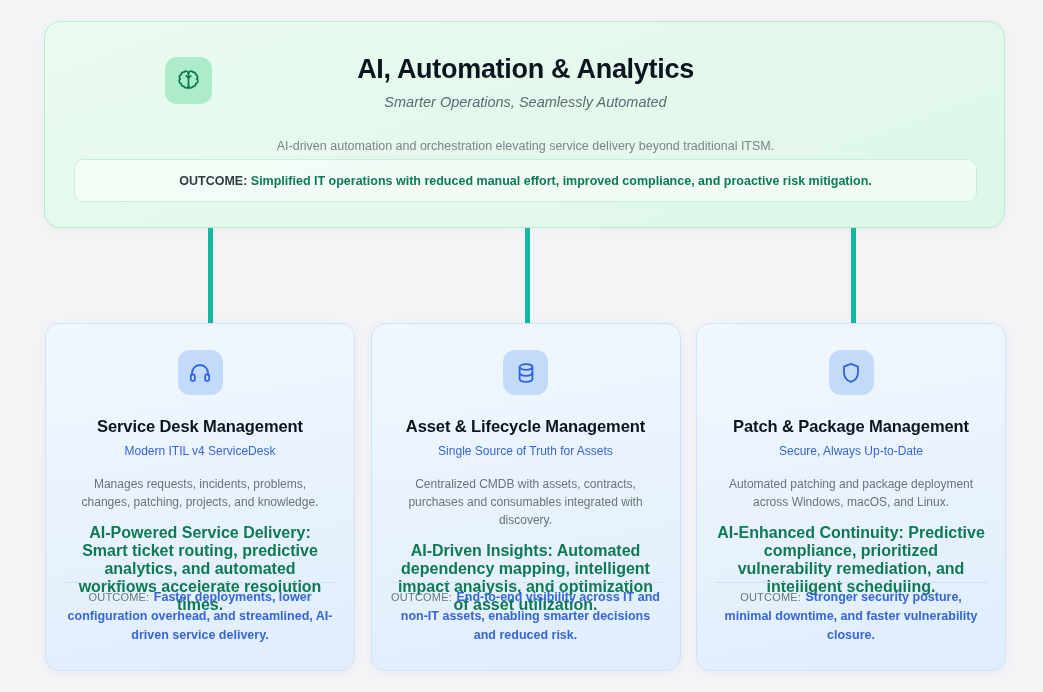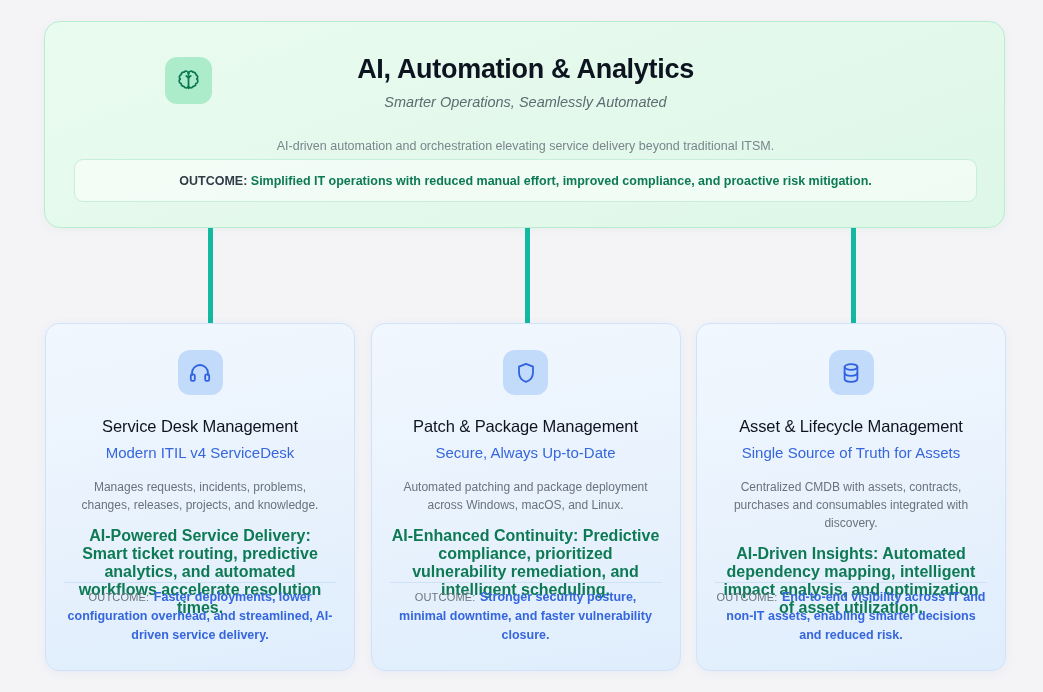--- a/index.html
+++ b/index.html
@@ -151,29 +151,29 @@
     background: #c3dbfb;
     display: flex;
     align-items: center;
     justify-content: center;
     margin-bottom: 22px;
   }
   .card-icon svg { display: block; }
 
   .card-title {
     font-size: 16.5px;
-    font-weight: normal;
+    font-weight: bold;
     color: #0d1420;
     text-align: center;
     letter-spacing: -0.1px;
     margin-bottom: 8px;
   }
 
   .card-subtitle {
-    font-size: 15px;
+    font-size: 12px;
     color: #3566dd;
     text-align: center;
     margin-bottom: 17px;
   }
 
   .card-desc {
     font-size: 12px;
     line-height: 18px;
     color: #69737c;
     text-align: center;
@@ -247,56 +247,56 @@
     <div class="card">
       <div class="card-icon">
         <svg width="24" height="24" viewBox="0 0 24 24" fill="none" stroke="#2f62e0" stroke-width="1.8" stroke-linecap="round" stroke-linejoin="round">
           <path d="M4 14v-2a8 8 0 0 1 16 0v2"></path>
           <rect x="2.8" y="13.4" width="4" height="6.4" rx="1.4"></rect>
           <rect x="17.2" y="13.4" width="4" height="6.4" rx="1.4"></rect>
         </svg>
       </div>
       <div class="card-title">Service Desk Management</div>
       <div class="card-subtitle">Modern ITIL v4 ServiceDesk</div>
-      <div class="card-desc">Manages requests, incidents, problems, changes, releases, projects, and knowledge.</div>
+      <div class="card-desc">Manages requests, incidents, problems, changes, patching, projects, and knowledge.</div>
       <div class="card-ai">AI-Powered Service Delivery: Smart ticket routing, predictive analytics, and automated workflows accelerate resolution times.</div>
       <div class="card-footer">
         <span class="label">OUTCOME:</span>
         <span class="value">Faster deployments, lower configuration overhead, and streamlined, AI-driven service delivery.</span>
+      </div>
+    </div>
+
+    <div class="card">
+      <div class="card-icon">
+        <svg width="24" height="24" viewBox="0 0 24 24" fill="none" stroke="#2f62e0" stroke-width="1.8" stroke-linecap="round" stroke-linejoin="round">
+          <ellipse cx="12" cy="6" rx="6.4" ry="2.8"></ellipse>
+          <path d="M5.6 6v12c0 1.55 2.87 2.8 6.4 2.8s6.4-1.25 6.4-2.8V6"></path>
+          <path d="M5.6 12c0 1.55 2.87 2.8 6.4 2.8s6.4-1.25 6.4-2.8"></path>
+        </svg>
+      </div>
+      <div class="card-title">Asset &amp; Lifecycle Management</div>
+      <div class="card-subtitle">Single Source of Truth for Assets</div>
+      <div class="card-desc">Centralized CMDB with assets, contracts, purchases and consumables integrated with discovery.</div>
+      <div class="card-ai">AI-Driven Insights: Automated dependency mapping, intelligent impact analysis, and optimization of asset utilization.</div>
+      <div class="card-footer">
+        <span class="label">OUTCOME:</span>
+        <span class="value">End-to-end visibility across IT and non-IT assets, enabling smarter decisions and reduced risk.</span>
       </div>
     </div>
 
     <div class="card">
       <div class="card-icon">
         <svg width="24" height="24" viewBox="0 0 24 24" fill="none" stroke="#2f62e0" stroke-width="1.8" stroke-linecap="round" stroke-linejoin="round">
           <path d="M12 2.8 5 5.6v5.6c0 4.4 2.9 8.2 7 9.6 4.1-1.4 7-5.2 7-9.6V5.6Z"></path>
         </svg>
       </div>
       <div class="card-title">Patch &amp; Package Management</div>
       <div class="card-subtitle">Secure, Always Up-to-Date</div>
       <div class="card-desc">Automated patching and package deployment across Windows, macOS, and Linux.</div>
       <div class="card-ai">AI-Enhanced Continuity: Predictive compliance, prioritized vulnerability remediation, and intelligent scheduling.</div>
       <div class="card-footer">
         <span class="label">OUTCOME:</span>
         <span class="value">Stronger security posture, minimal downtime, and faster vulnerability closure.</span>
       </div>
     </div>
 
-    <div class="card">
-      <div class="card-icon">
-        <svg width="24" height="24" viewBox="0 0 24 24" fill="none" stroke="#2f62e0" stroke-width="1.8" stroke-linecap="round" stroke-linejoin="round">
-          <ellipse cx="12" cy="6" rx="6.4" ry="2.8"></ellipse>
-          <path d="M5.6 6v12c0 1.55 2.87 2.8 6.4 2.8s6.4-1.25 6.4-2.8V6"></path>
-          <path d="M5.6 12c0 1.55 2.87 2.8 6.4 2.8s6.4-1.25 6.4-2.8"></path>
-        </svg>
-      </div>
-      <div class="card-title">Asset &amp; Lifecycle Management</div>
-      <div class="card-subtitle">Single Source of Truth for Assets</div>
-      <div class="card-desc">Centralized CMDB with assets, contracts, purchases and consumables integrated with discovery.</div>
-      <div class="card-ai">AI-Driven Insights: Automated dependency mapping, intelligent impact analysis, and optimization of asset utilization.</div>
-      <div class="card-footer">
-        <span class="label">OUTCOME:</span>
-        <span class="value">End-to-end visibility across IT and non-IT assets, enabling smarter decisions and reduced risk.</span>
-      </div>
-    </div>
-
   </div>
 </div>
 
 </body></html>

